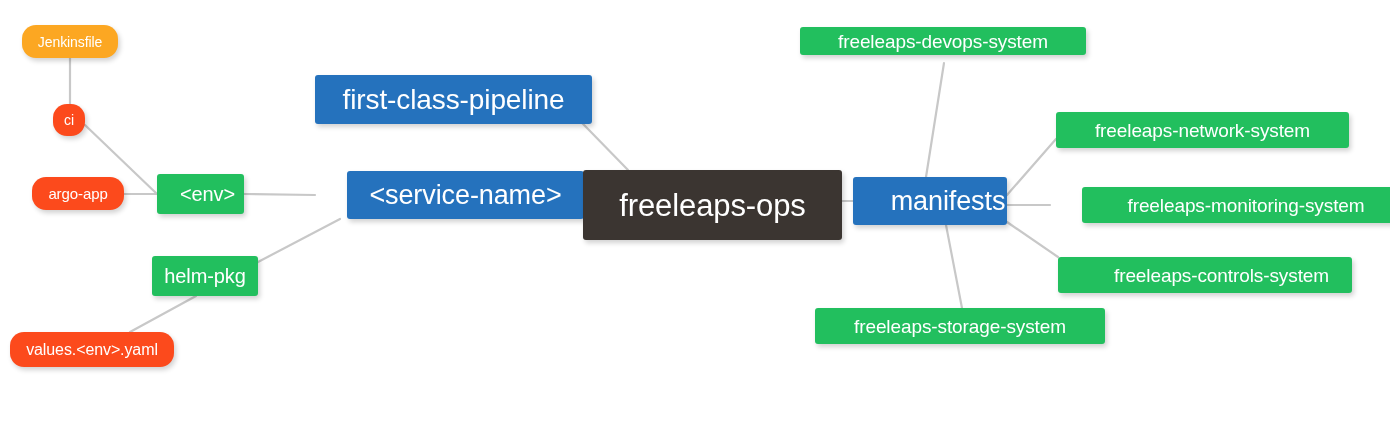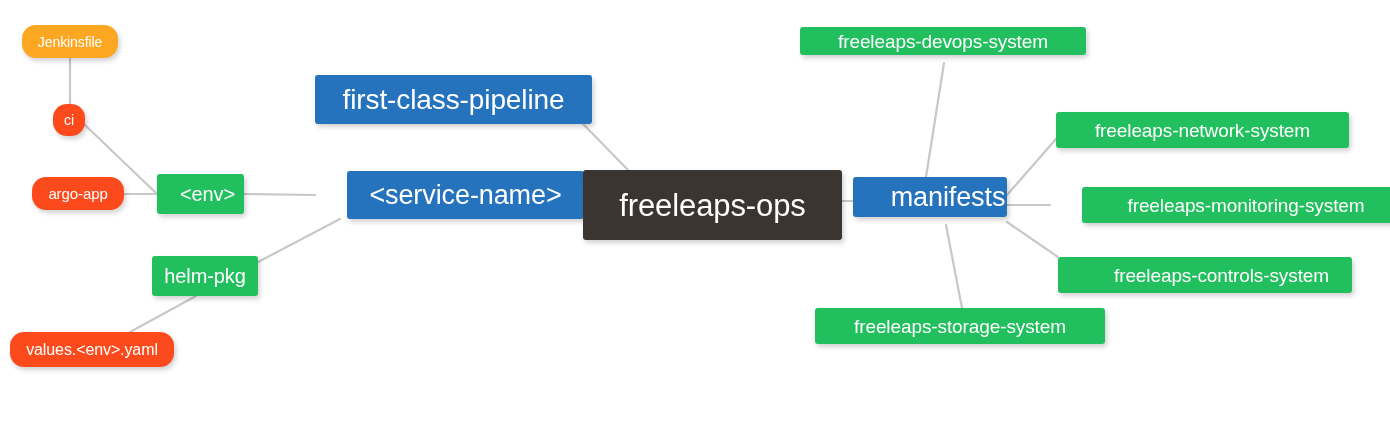--- a/index.html
+++ b/index.html
@@ -92,21 +92,21 @@
       </div>
       <div class="node sq" style="left: 315px; top: 38px; width: 277px; height: 49px; background: rgb(37, 114, 189); font-size: 28px; margin-top: 37px;">
         <span class="node-label">first-class-pipeline</span>
       </div>
       <div class="node sq" style="left: 315px; top: 171px; width: 237px; height: 48px; background: rgb(37, 114, 189); font-size: 27px; margin-left: 32px;">
         <span class="node-label">&lt;service-name&gt;</span>
       </div>
       <div class="node root" style="left: 583px; top: 170px; width: 259px; height: 70px; background: rgb(59, 53, 49); font-size: 31px;">
         <span class="node-label">freeleaps-ops</span>
       </div>
-      <div class="node sq" style="left: 853px; top: 177px; width: 154px; height: 40px; background: rgb(37, 114, 189); font-size: 27px; padding-left: 36px;">
+      <div class="node sq" style="left: 853px; top: 177px; width: 154px; height: 48px; background: rgb(37, 114, 189); font-size: 27px; padding-left: 36px;">
         <span class="node-label">manifests</span>
       </div>
       <div class="node sq" style="left: 800px; top: 27px; width: 286px; height: 28px; background: rgb(34, 191, 94); font-size: 19px;">
         <span class="node-label">freeleaps-devops-system</span>
       </div>
       <div class="node sq" style="left: 1056px; top: 112px; width: 293px; height: 36px; background: rgb(34, 191, 94); font-size: 19px;">
         <span class="node-label">freeleaps-network-system</span>
       </div>
       <div class="node sq" style="left: 1050px; top: 187px; width: 328px; height: 36px; background: rgb(34, 191, 94); font-size: 19px; margin-left: 32px;">
         <span class="node-label">freeleaps-monitoring-system</span>

